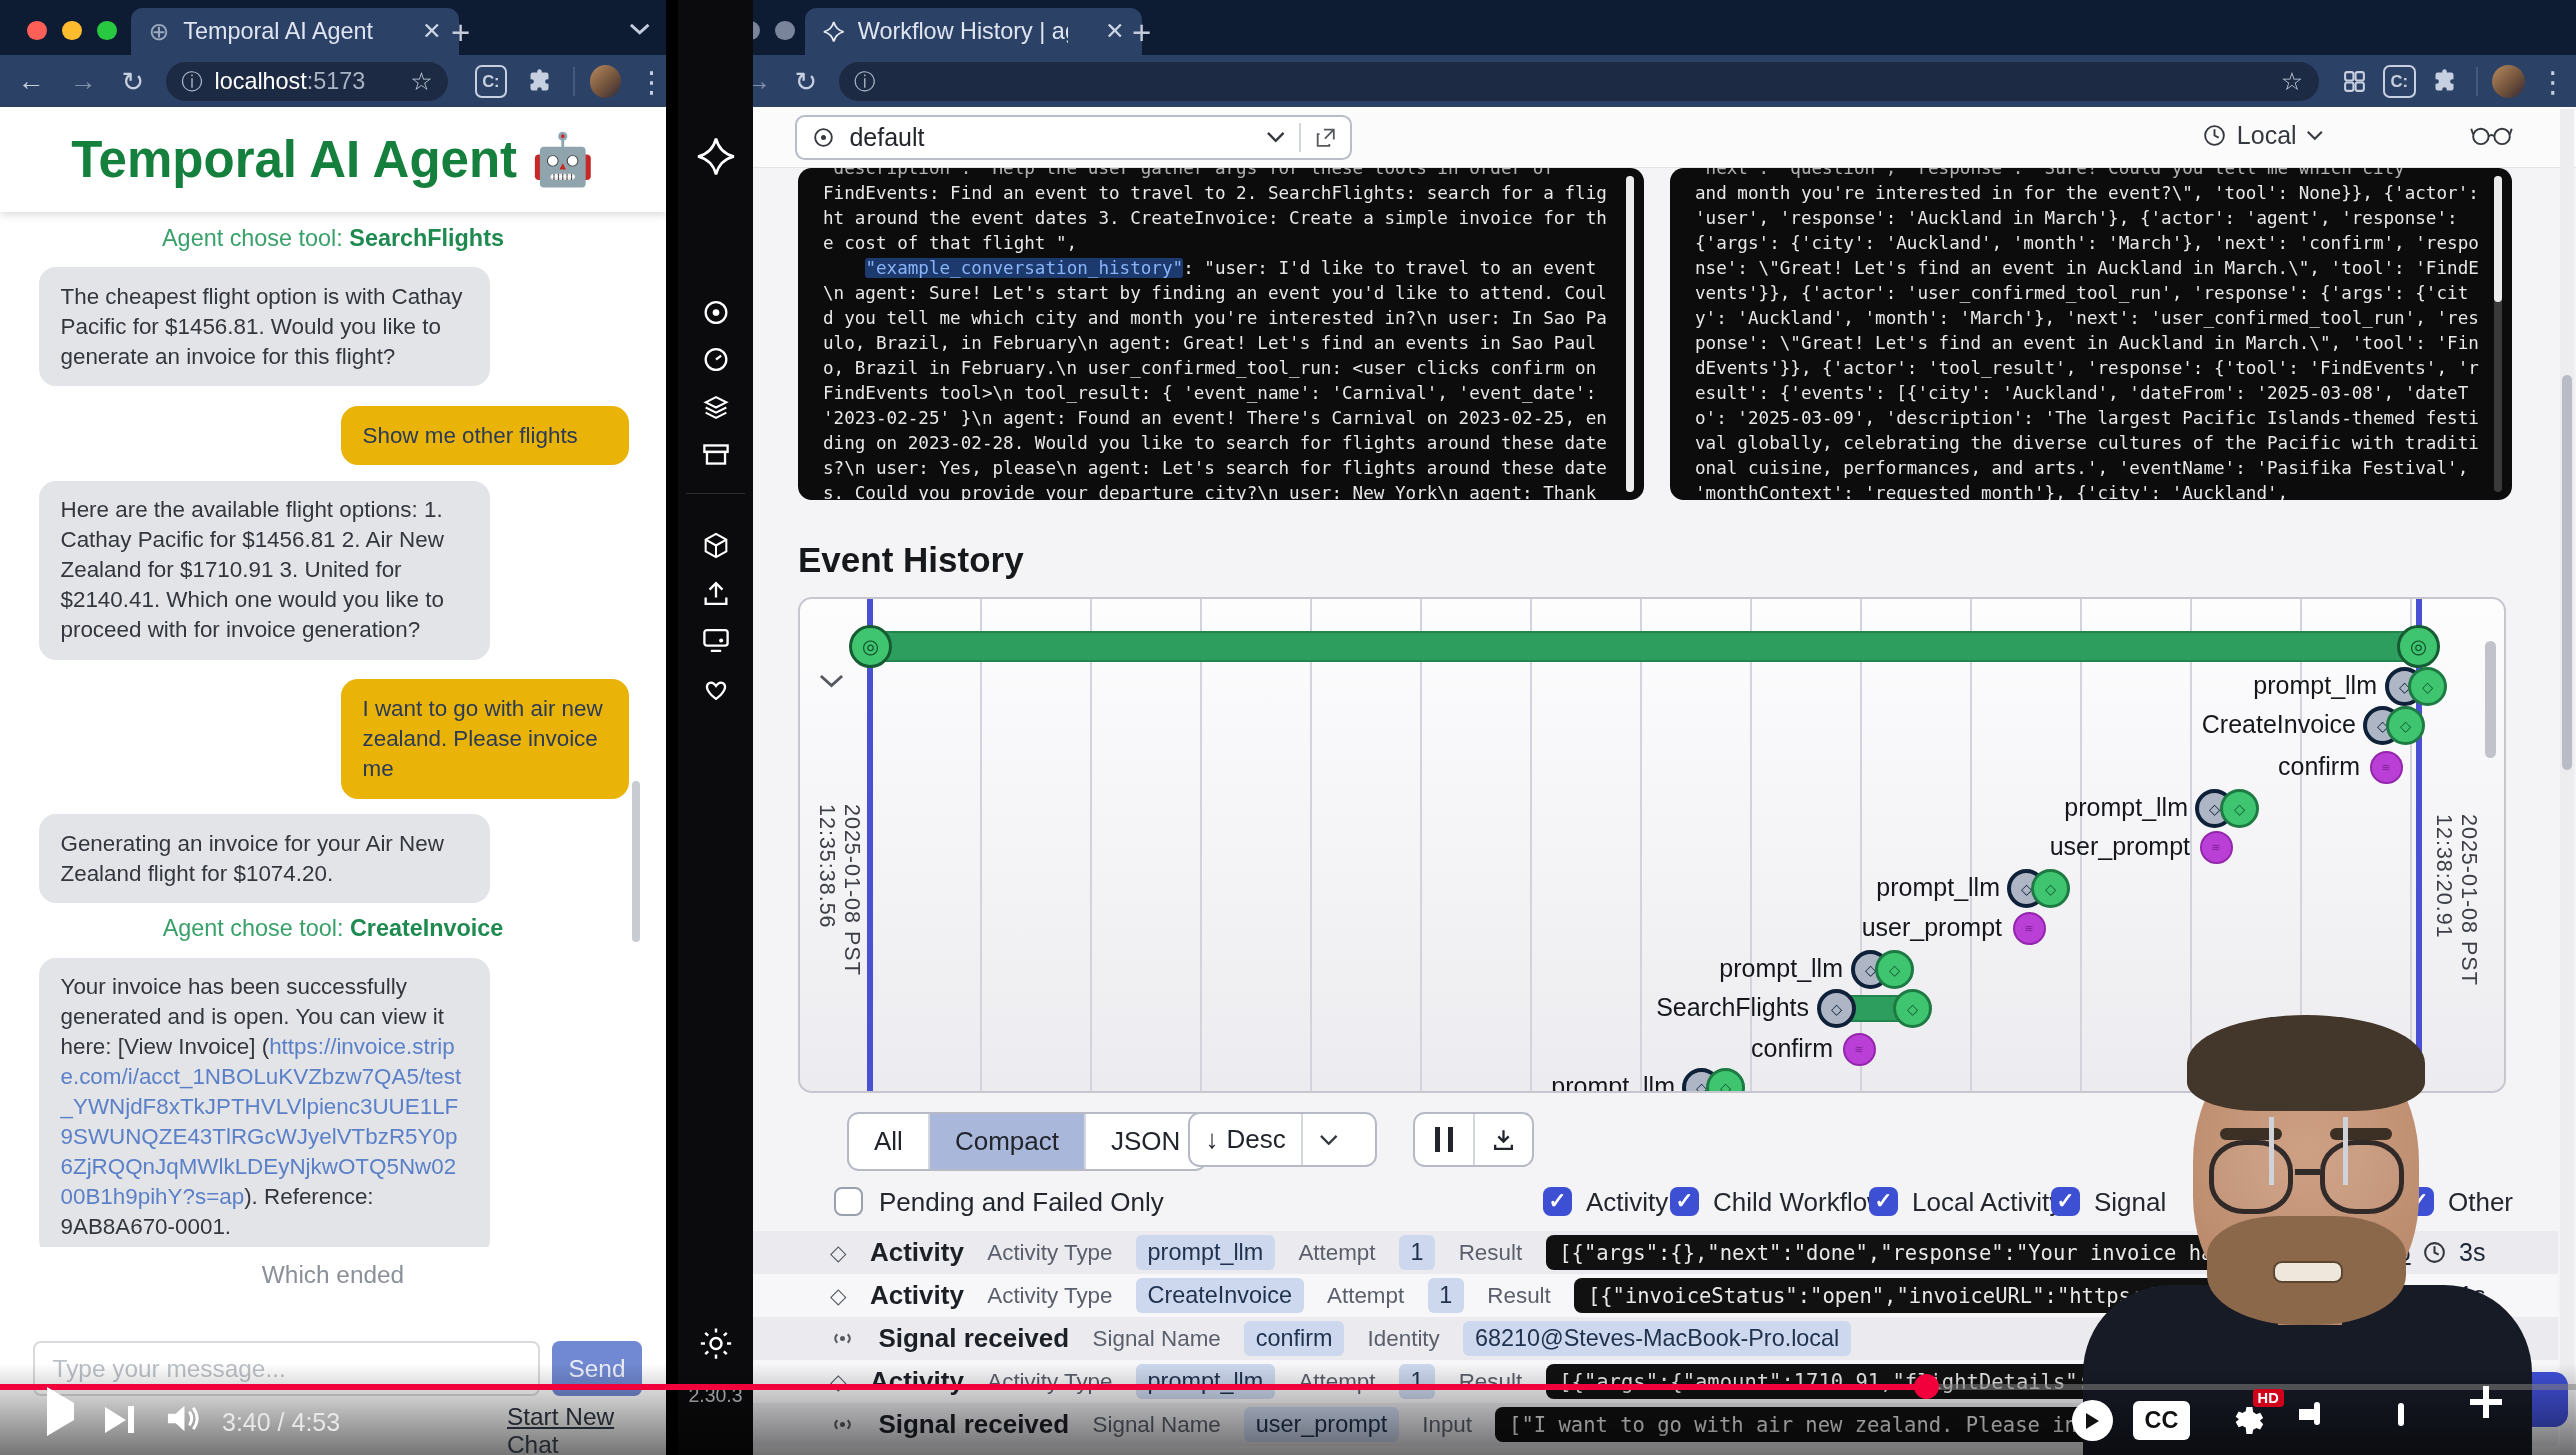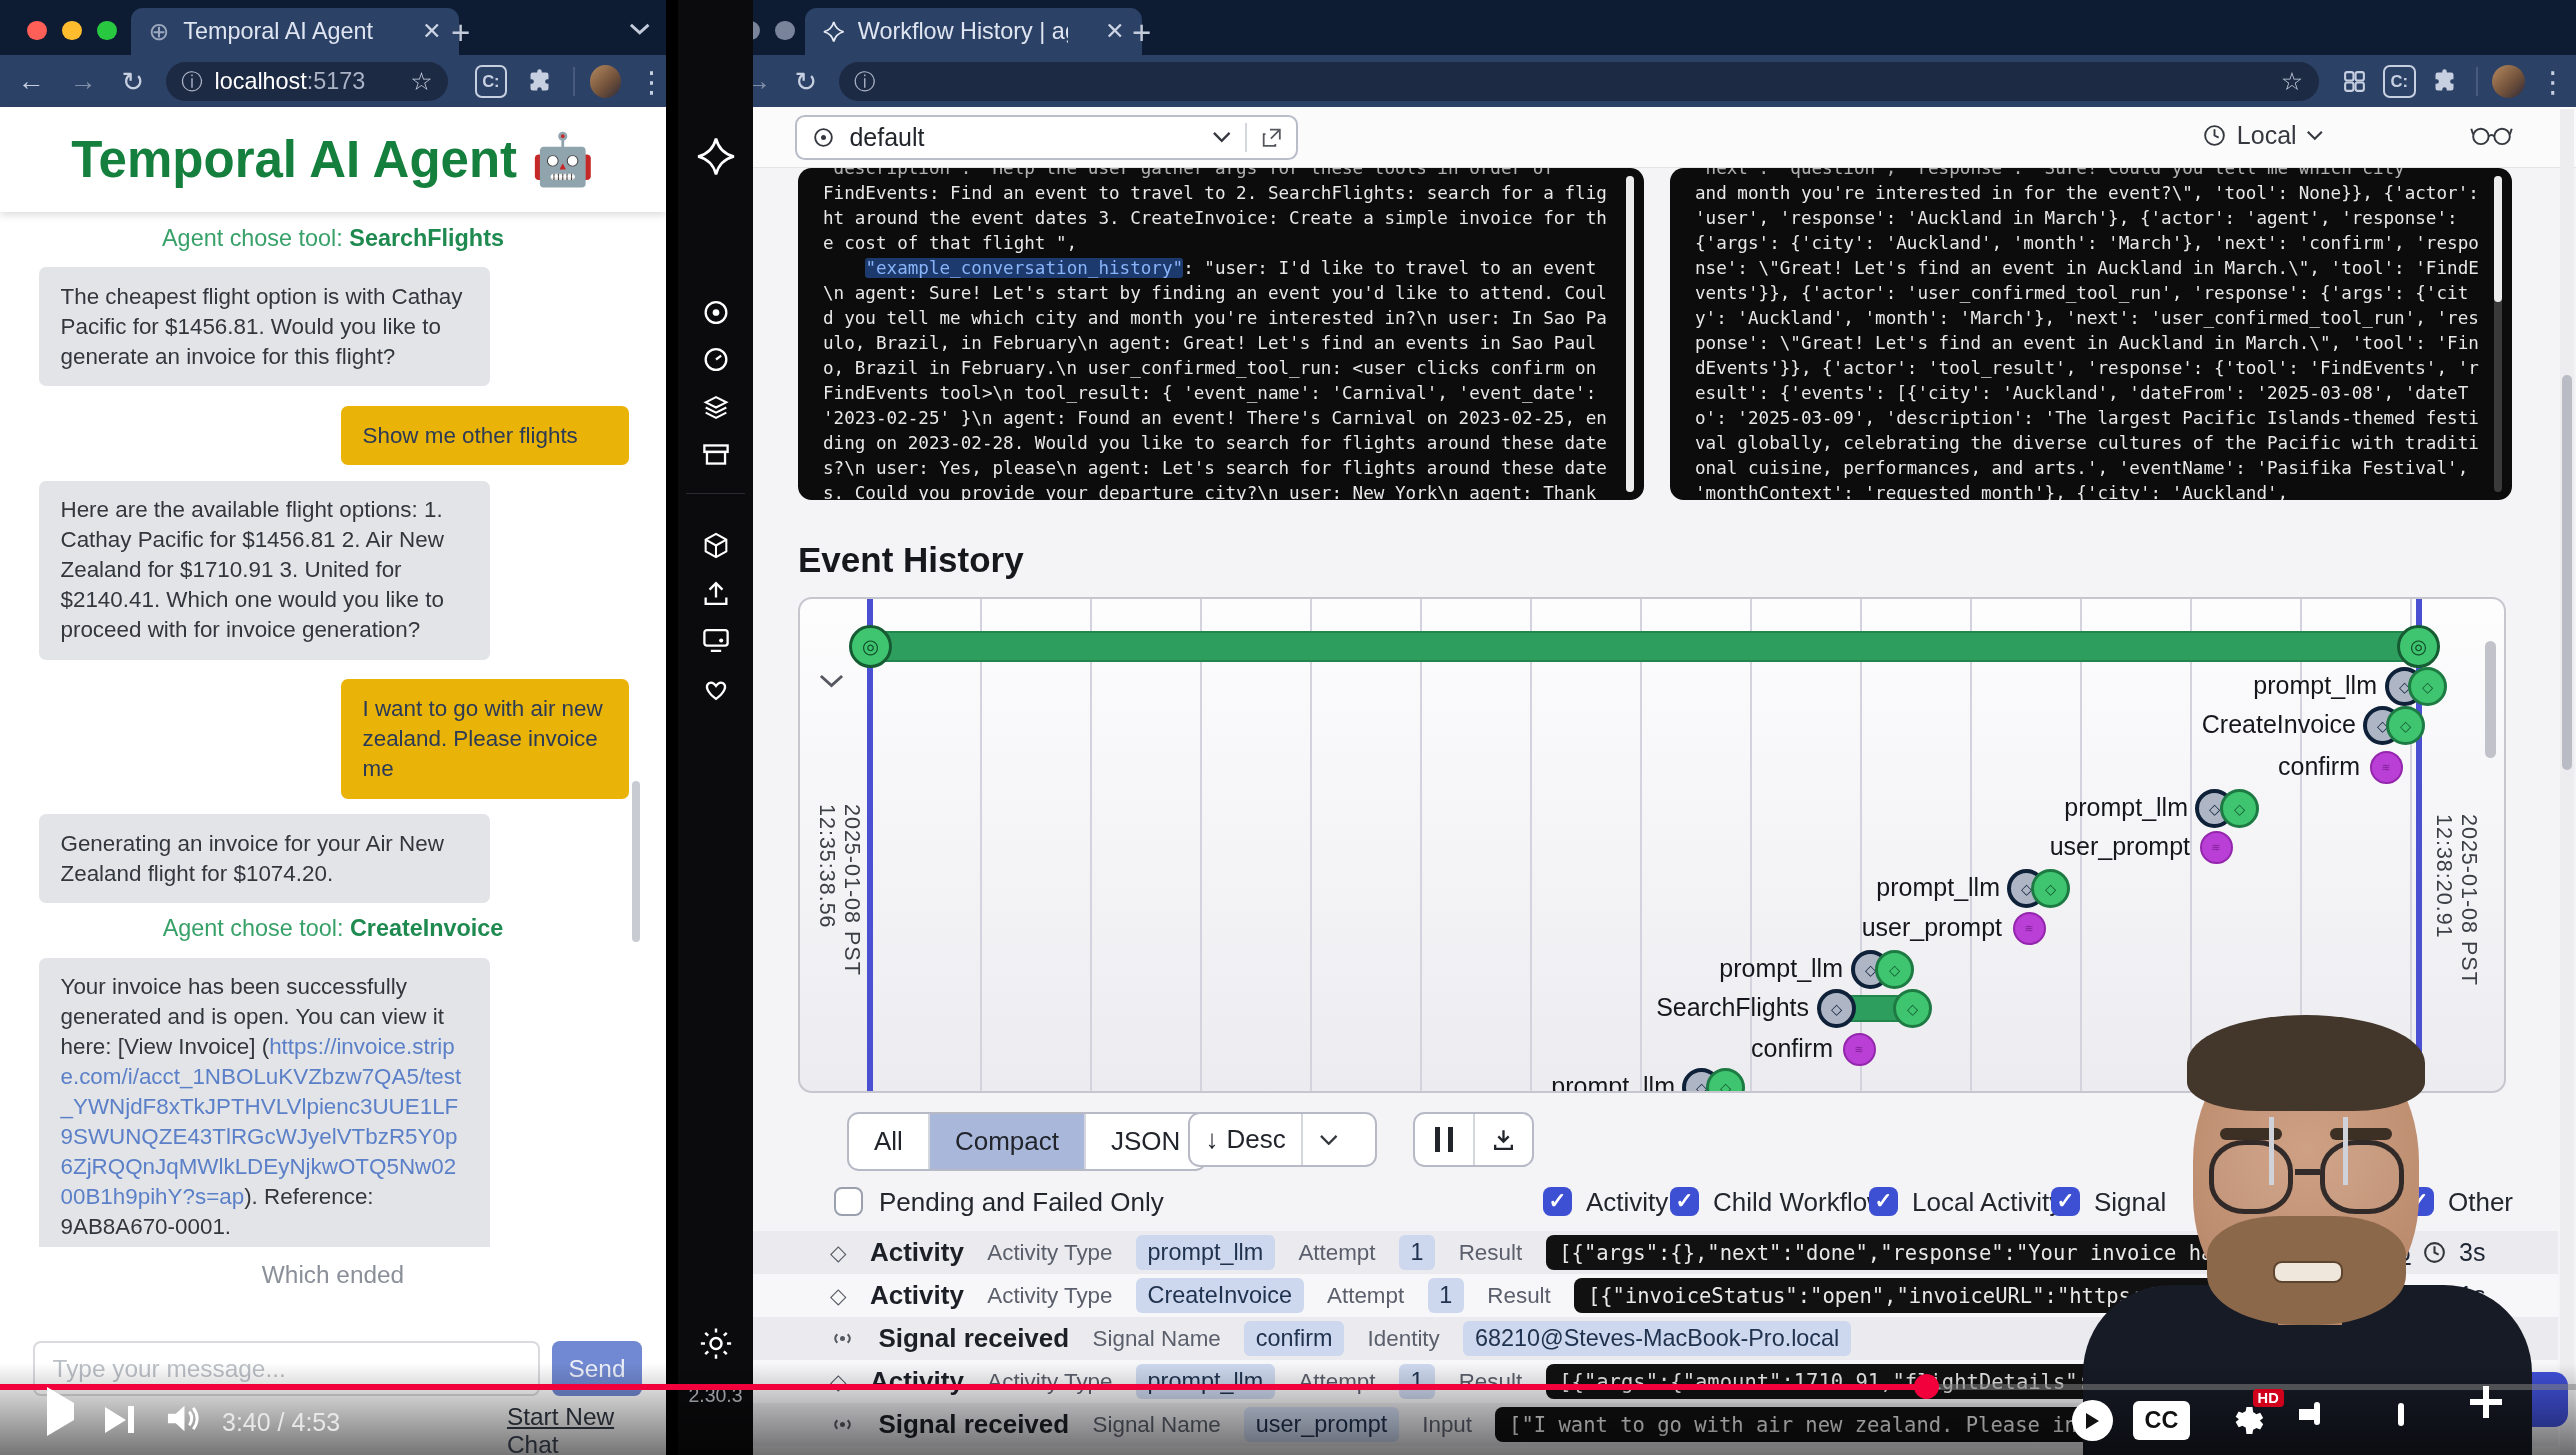--- a/index.html
+++ b/index.html
@@ -29,40 +29,40 @@
   .vdiv{width:2px;height:29px;background:#47597e;}
   .extbox{width:29px;height:29px;border:2px solid #c7d0e0;border-radius:6.8px;color:#c7d0e0;
           font-size:16.6px;font-weight:bold;display:flex;align-items:center;justify-content:center;}
   
   .page-header{position:absolute;top:107px;left:0;right:0;height:105px;background:#fff;
                box-shadow:0 2.9px 7.8px rgba(0,0,0,.14);z-index:5;display:flex;align-items:center;justify-content:center;}
   .page-title{font-size:51px;font-weight:bold;color:#15803d;}
   #chat{position:absolute;top:213px;left:0;right:0;height:1034px;overflow:hidden;background:#fff;}
   .m-tool{width:100%;text-align:center;font-size:23.4px;color:#38a169;margin:11.7px 0 2px;}
   .m-tool b{color:#1f8a50;}
-  .bubble{font-size:22.4px;line-height:30px;padding:14.6px 21.5px;border-radius:7px;box-sizing:border-box;}
+  .bubble{font-size:22.4px;line-height:30px;padding:14.6px 21.5px;border-radius:17px;box-sizing:border-box;}
   .m-agent{background:#e3e4e8;color:#32363d;max-width:451px;margin:15.6px 0 0 39px;}
   .m-user{background:#eab308;color:#2b3a55;max-width:288px;margin:19.5px 37px 0 auto;}
   .bubble a{color:#5b80c8;word-break:break-all;}
   .chat-scroll{position:absolute;top:781px;left:632px;width:7.8px;height:161px;border-radius:3.9px;background:#c8cbd1;z-index:6;}
   .chat-ended{position:absolute;top:1261px;left:0;right:0;text-align:center;color:#8a8f98;font-size:24.4px;}
   .chat-input{position:absolute;top:1341px;left:33px;width:507px;height:55px;border:2px solid #d9dadd;
               border-radius:7.8px;background:#fff;display:flex;align-items:center;padding-left:17.6px;box-sizing:border-box;}
   .chat-input span{color:#bcc0c7;font-size:24.4px;}
   .send-btn{position:absolute;top:1341px;left:552px;width:90px;height:55px;background:#7189d2;border:none;
             border-radius:7.8px;color:#eef1fa;font-size:24.4px;}
   .start-new{position:absolute;top:1403px;left:507px;font-size:24.4px;color:#23272f;text-decoration:underline;z-index:70;}
   
   .t-sidebar{position:absolute;top:0;left:0;width:75px;height:1456px;background:#0b0b0d;z-index:4;}
   .t-sidebar .sic{position:absolute;left:50%;transform:translateX(-50%);}
   .sdiv{position:absolute;left:7.8px;right:7.8px;top:493px;height:1px;background:#2c2c30;}
   .ver{position:absolute;left:0;right:0;top:1384px;text-align:center;color:#b8bcc4;font-size:19.5px;}
   
   .nsbar{position:absolute;top:107px;left:75px;right:0;height:60px;background:#fbfbfc;border-bottom:1px solid #e4e4e8;}
-  .ns-pill{position:absolute;top:7.8px;left:42px;width:503px;height:45px;border:2px solid #b9bdc9;border-radius:9.8px;
+  .ns-pill{position:absolute;top:7.8px;left:42px;width:557px;height:45px;border:2px solid #b9bdc9;border-radius:9.8px;
            background:#fff;display:flex;align-items:center;gap:13.7px;padding:0 13.7px;box-sizing:border-box;}
   .ns-pill .lbl{font-size:25px;color:#21242b;}
   .ns-right{position:absolute;top:13.7px;right:252px;display:flex;align-items:center;gap:9.8px;color:#35383f;font-size:25px;}
   .glasses{position:absolute;top:13.7px;right:63px;}
   .codepanel{position:absolute;top:168px;height:332px;background:#0c0c0c;border-radius:13.7px;color:#e8e8e8;
              font-family:"DejaVu Sans Mono",monospace;font-size:17.6px;line-height:25px;overflow:hidden;
              padding:0 33px 0 25px;box-sizing:border-box;}
   .codepanel pre{margin:-11.7px 0 0 0;white-space:pre-wrap;word-break:break-all;font:inherit;}
   .codepanel .hl{color:#8ab4f8;background:#1c3a6e;border-radius:2.9px;}
   .cp-scroll{position:absolute;top:7.8px;bottom:7.8px;right:9.8px;width:7.8px;border-radius:3.9px;background:#3a3a3a;}

